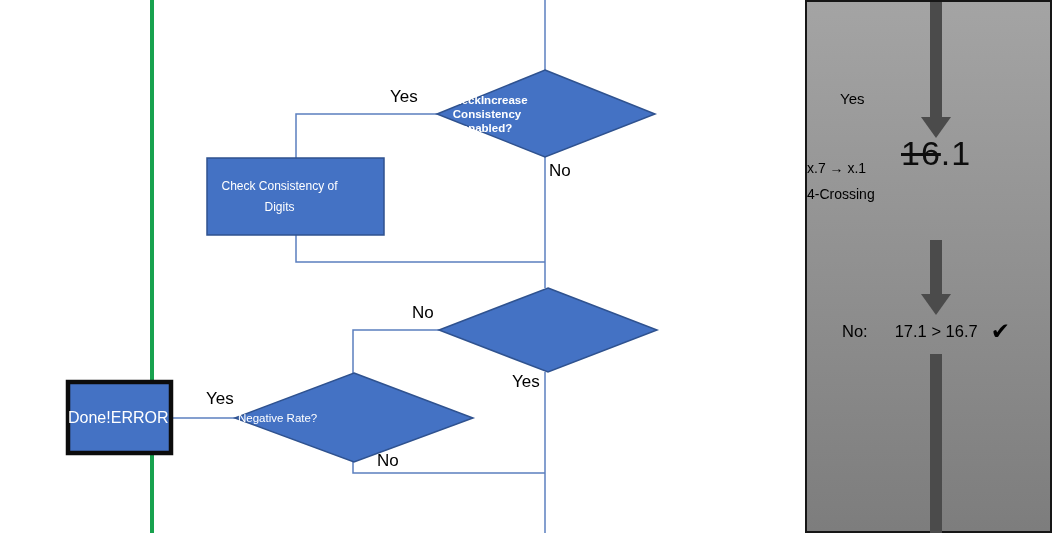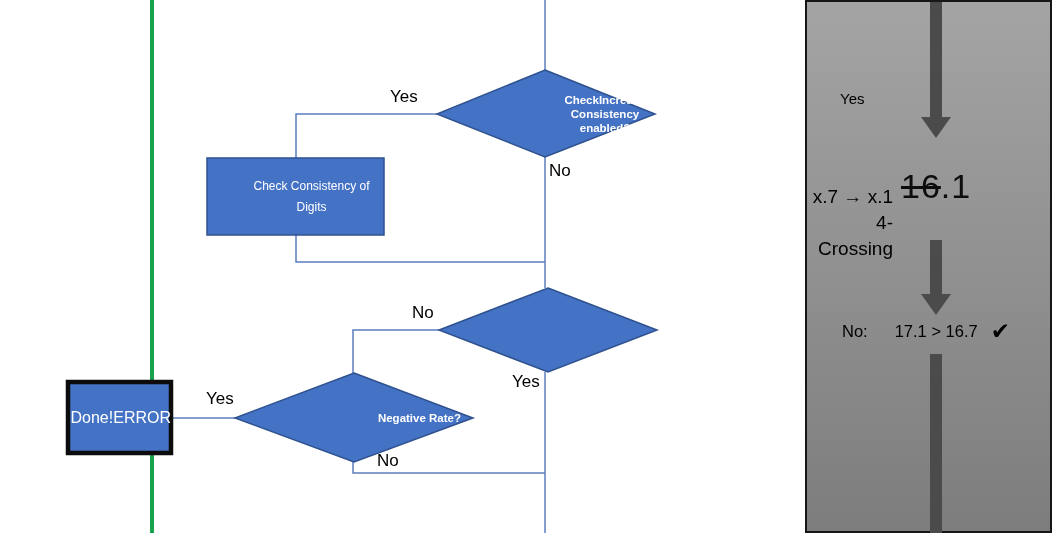--- a/index.html
+++ b/index.html
@@ -10,51 +10,51 @@
     color:#000;
   }
   
   #green-line{position:absolute;left:150px;top:0;width:4px;height:533px;background:#18a24e;}
 
   
   #flow-svg{position:absolute;left:0;top:0;}
 
   
   .shape-label{
-    position:absolute;display:flex;align-items:center;justify-content:flex-end;
+    position:absolute;display:flex;align-items:center;justify-content:flex-start;
     text-align:center;color:#ffffff;pointer-events:none;
   }
   .shape-label span{display:inline-block;}
   .lbl-d1{left:437px;top:70px;width:218px;height:87px;font-size:11.5px;line-height:14px;font-weight:600;}
   .lbl-d1 span{width:100px;}
   .lbl-d2{left:439px;top:288px;width:218px;height:84px;font-size:11.5px;line-height:14px;font-weight:600;}
   .lbl-d2 span{width:95px;}
-  .lbl-d3{left:223px;top:373px;width:238px;height:89px;font-size:11.5px;font-weight:700;}
+  .lbl-d3{left:238px;top:373px;width:238px;height:89px;font-size:11.5px;font-weight:400;}
   .lbl-rect{left:207px;top:158px;width:177px;height:77px;font-size:12px;line-height:21px;}
   .lbl-rect span{width:145px;}
   .lbl-done{left:68px;top:382px;width:103px;height:71px;font-size:16px;line-height:22px;flex-direction:row;}
 
   
   .branch{position:absolute;font-size:17px;color:#000;}
 
   
   #side-panel{
     position:absolute;left:805px;top:0;width:247px;height:533px;
     box-sizing:border-box;border:2px solid #161616;
     background:linear-gradient(#a4a4a4,#7d7d7d);
   }
   .arrow-shaft{position:absolute;left:123px;width:12px;background:#4b4b4b;}
   .arrow-head{
     position:absolute;left:114px;width:0;height:0;
     border-left:15px solid transparent;border-right:15px solid transparent;
     border-top:21px solid #4b4b4b;
   }
   #panel-yes{position:absolute;left:33px;top:88px;font-size:15px;}
-  #rule-block{position:absolute;left:0px;top:182px;width:86px;text-align:right;font-size:19px;line-height:26px;}
-  #numbers-block{position:absolute;left:94px;top:165px;font-size:34px;line-height:38px;color:#0d0d0d;letter-spacing:1px;text-align:center;}
+  #rule-block{position:absolute;left:0px;top:153px;width:86px;text-align:left;font-size:14px;line-height:26px;}
+  #numbers-block{position:absolute;left:94px;top:132px;font-size:34px;line-height:38px;color:#0d0d0d;letter-spacing:1px;text-align:center;}
   #numbers-block .strike{text-decoration:line-through;text-decoration-thickness:3px;}
   #result-row{position:absolute;left:35px;top:316px;font-size:16.5px;white-space:nowrap;}
   #result-row .cmp{margin-left:27px;}
   #result-row .chk{margin-left:13px;font-size:23px;font-weight:bold;vertical-align:-2px;}
 </style>
 </head>
 <body>
 
 <div id="stage">
 

